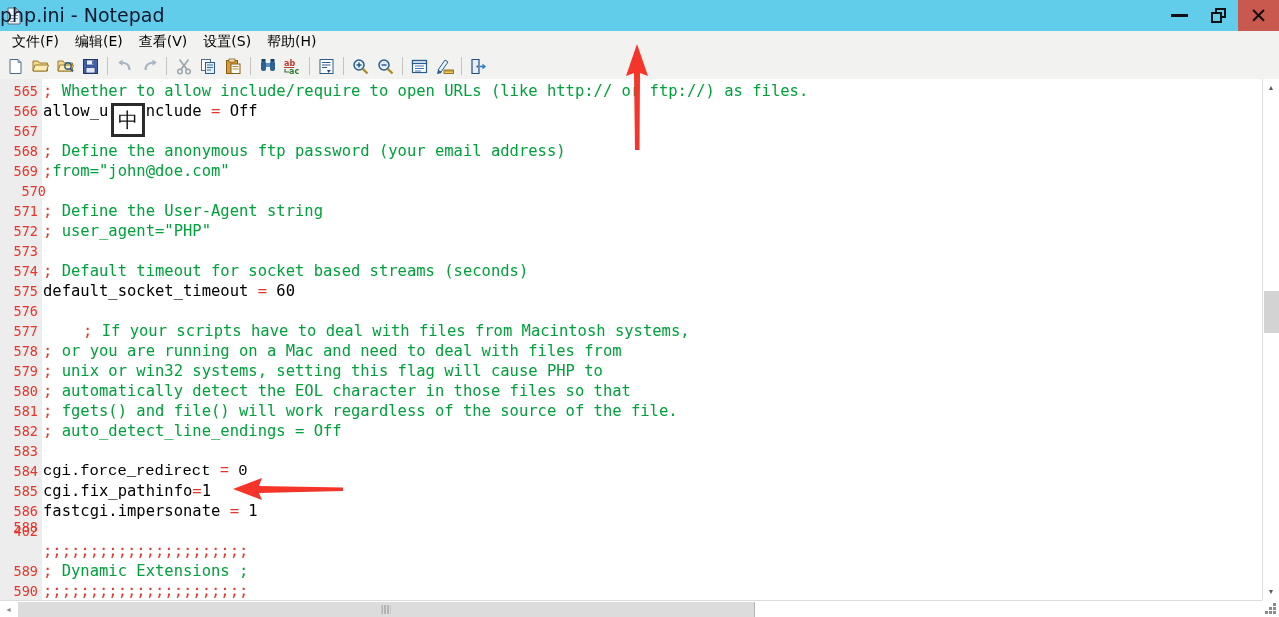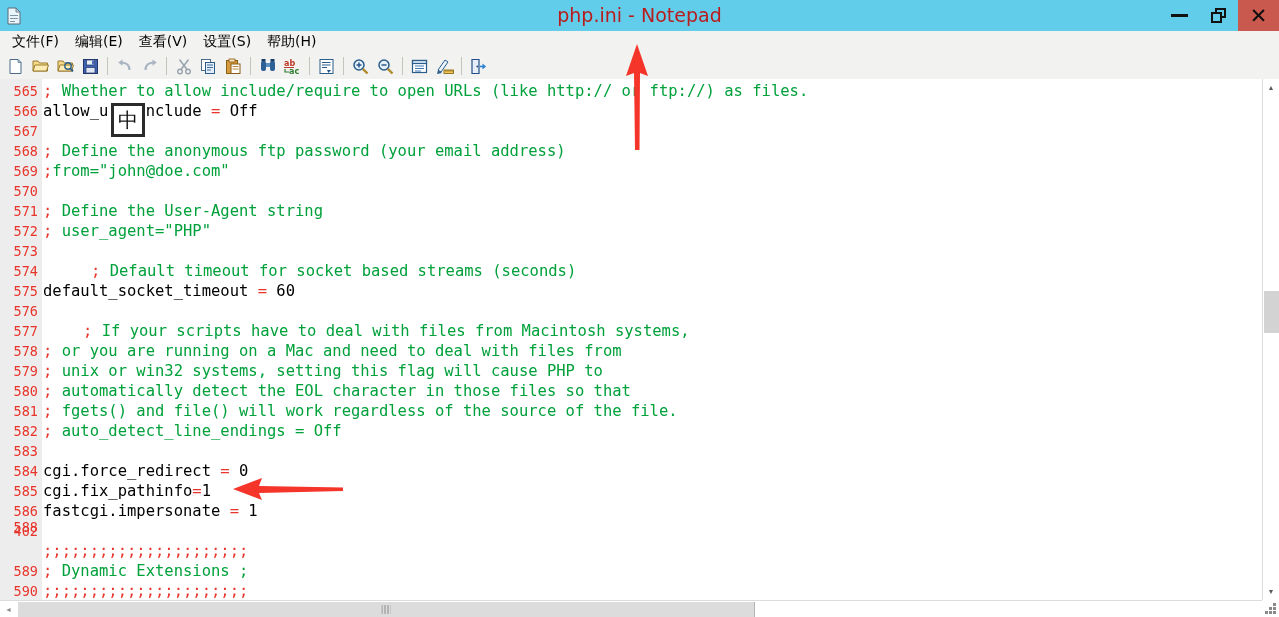--- a/index.html
+++ b/index.html
@@ -29,24 +29,23 @@
   .title-icon {
     width: 18px; height: 18px;
     margin-left: 5px;
     position: relative;
     flex: none;
   }
   .title-text {
     position: absolute;
     left: 0; top: 0;
     width: 1279px;
-    text-align: center;
     line-height: 31px;
     font-size: 19px;
-    color: #b91c1c;
+    color: #0f172a;
     font-family: "DejaVu Sans", sans-serif;
     letter-spacing: 0px;
     pointer-events: none;
   }
   .winbtns {
     position: absolute;
     right: 0; top: 0;
     height: 31px;
     display: flex;
   }
@@ -474,46 +473,46 @@
     <div id="codelayer">
         <div class="ln" style="top: 2px;">565</div>
         <div class="lt" style="top: 2px;"><span class="c-semi">;</span><span class="c-comment"> Whether to allow include/require to open URLs (like http:// or ftp://) as files.</span></div>
         <div class="ln" style="top: 22px;">566</div>
         <div class="lt" style="top: 22px;"><span class="c-key">allow_url_include</span><span class="c-op"> = </span><span class="c-val">Off</span></div>
         <div class="ln" style="top: 42px;">567</div>
         <div class="ln" style="top: 62px;">568</div>
         <div class="lt" style="top: 62px;"><span class="c-semi">;</span><span class="c-comment"> Define the anonymous ftp password (your email address)</span></div>
         <div class="ln" style="top: 82px;">569</div>
         <div class="lt" style="top: 82px;"><span class="c-semi">;</span><span class="c-comment">from="john@doe.com"</span></div>
-        <div class="ln" style="top: 102px;">570</div>
+        <div class="ln" style="top: 102px; margin-left: 8px;">570</div>
         <div class="ln" style="top: 122px;">571</div>
         <div class="lt" style="top: 122px;"><span class="c-semi">;</span><span class="c-comment"> Define the User-Agent string</span></div>
         <div class="ln" style="top: 142px;">572</div>
         <div class="lt" style="top: 142px;"><span class="c-semi">;</span><span class="c-comment"> user_agent="PHP"</span></div>
         <div class="ln" style="top: 162px;">573</div>
         <div class="ln" style="top: 182px;">574</div>
-        <div class="lt" style="top: 182px; padding-left: 48px;"><span class="c-semi">;</span><span class="c-comment"> Default timeout for socket based streams (seconds)</span></div>
+        <div class="lt" style="top: 182px;"><span class="c-semi">;</span><span class="c-comment"> Default timeout for socket based streams (seconds)</span></div>
         <div class="ln" style="top: 202px;">575</div>
         <div class="lt" style="top: 202px;"><span class="c-key">default_socket_timeout</span><span class="c-op"> = </span><span class="c-val">60</span></div>
         <div class="ln" style="top: 222px;">576</div>
         <div class="ln" style="top: 242px;">577</div>
         <div class="lt" style="top: 242px; margin-left: 40px;"><span class="c-semi">;</span><span class="c-comment"> If your scripts have to deal with files from Macintosh systems,</span></div>
         <div class="ln" style="top: 262px;">578</div>
         <div class="lt" style="top: 262px;"><span class="c-semi">;</span><span class="c-comment"> or you are running on a Mac and need to deal with files from</span></div>
         <div class="ln" style="top: 282px;">579</div>
         <div class="lt" style="top: 282px;"><span class="c-semi">;</span><span class="c-comment"> unix or win32 systems, setting this flag will cause PHP to</span></div>
         <div class="ln" style="top: 302px;">580</div>
         <div class="lt" style="top: 302px;"><span class="c-semi">;</span><span class="c-comment"> automatically detect the EOL character in those files so that</span></div>
         <div class="ln" style="top: 322px;">581</div>
         <div class="lt" style="top: 322px;"><span class="c-semi">;</span><span class="c-comment"> fgets() and file() will work regardless of the source of the file.</span></div>
         <div class="ln" style="top: 342px;">582</div>
         <div class="lt" style="top: 342px;"><span class="c-semi">;</span><span class="c-comment"> auto_detect_line_endings = Off</span></div>
         <div class="ln" style="top: 362px;">583</div>
         <div class="ln" style="top: 382px;">584</div>
-        <div class="lt" style="top: 382px;"><span class="c-key">cgi.force_redirect</span><span class="c-op"> = </span><span class="c-val">0</span></div>
+        <div class="lt" style="top: 382px; font-family: Liberation Mono, monospace;"><span class="c-key">cgi.force_redirect</span><span class="c-op"> = </span><span class="c-val">0</span></div>
         <div class="ln" style="top: 402px;">585</div>
         <div class="lt" style="top: 402px;"><span class="c-key">cgi.fix_pathinfo</span><span class="c-op">=</span><span class="c-val">1</span></div>
         <div class="ln" style="top: 422px;">586</div>
         <div class="lt" style="top: 422px;"><span class="c-key">fastcgi.impersonate</span><span class="c-op"> = </span><span class="c-val">1</span></div>
         <div class="ln" style="top: 442px;">402</div>
         <div class="ln" style="top: 438px;">588</div>
         <div class="lt" style="top: 462px;"><span class="c-semi">;;;;;;;;;;;;;;;;;;;;;;</span></div>
         <div class="ln" style="top: 482px;">589</div>
         <div class="lt" style="top: 482px;"><span class="c-semi">;</span><span class="c-comment"> Dynamic Extensions ;</span></div>
         <div class="ln" style="top: 502px;">590</div>

